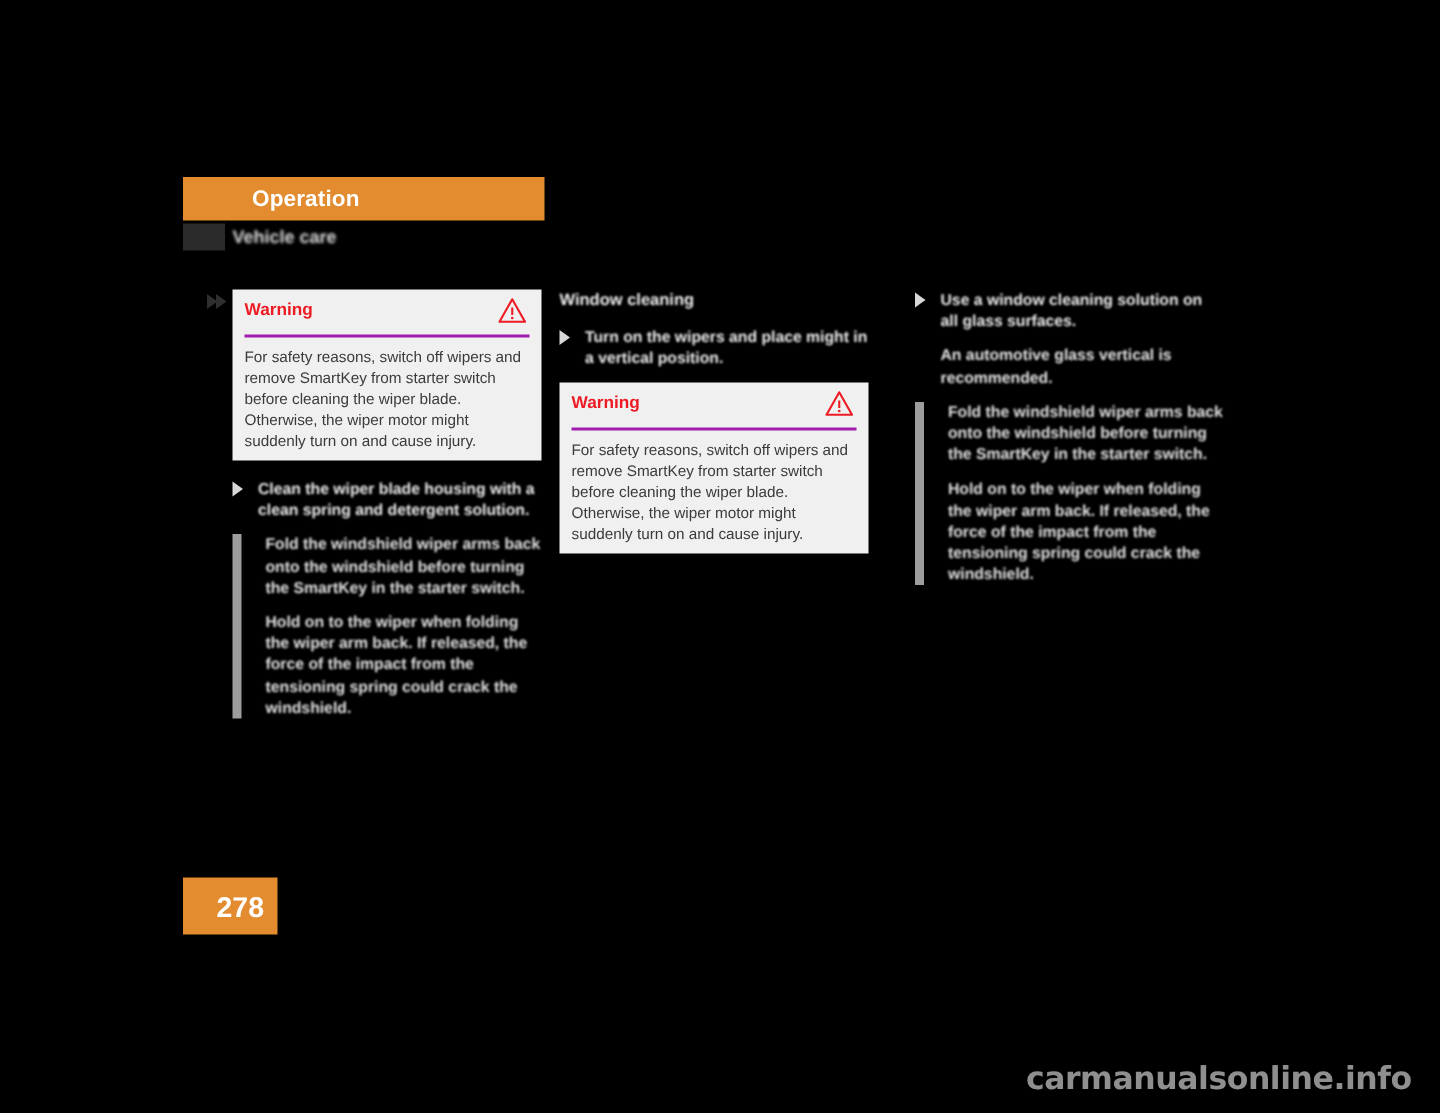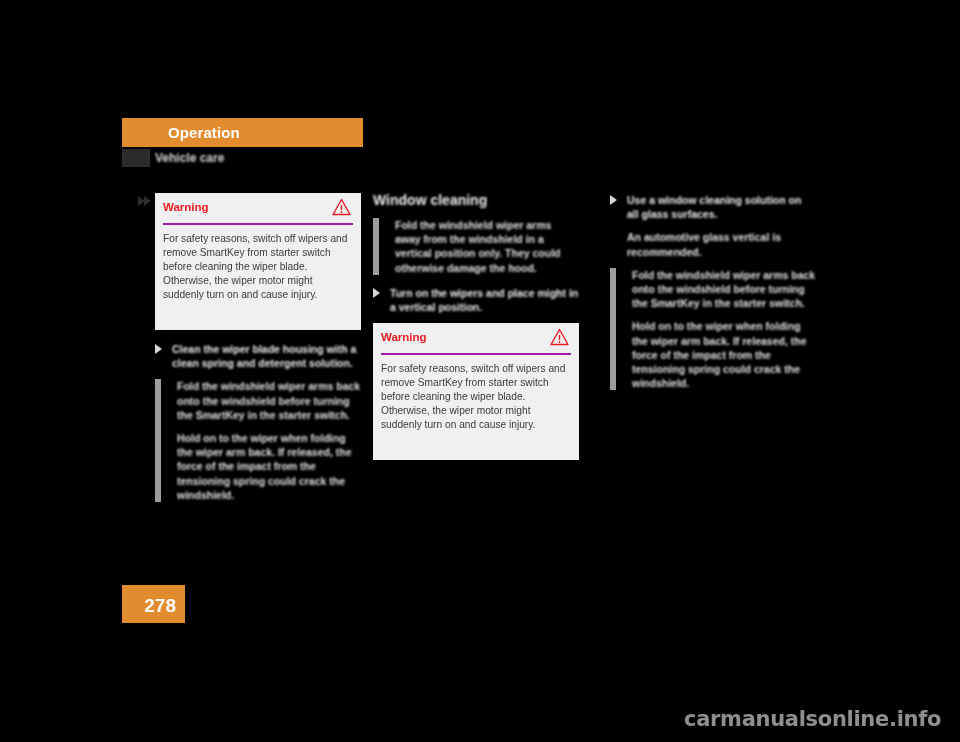--- a/index.html
+++ b/index.html
@@ -76,21 +76,21 @@
   
   .body-text {
     font-size: 10.5px;
     line-height: 14.2px;
     color: #e4e4e4;
     font-weight: bold;
     filter: blur(0.85px);
     margin: 0 0 9px 0;
   }
   .section-heading {
-    font-size: 14px;
+    font-size: 11px;
     line-height: 14px;
     font-weight: bold;
     color: #f0f0f0;
     filter: blur(0.85px);
     margin: 0 0 11px 0;
   }
 
   
   .bullet-row {
     position: relative;
@@ -166,21 +166,21 @@
     font-weight: bold;
   }
   .warning-icon {
     position: absolute;
     right: 2px;
     top: 5px;
     width: 19px;
     height: 18px;
   }
   .warning-body {
-    padding: 7px 8px 28px 8px;
+    padding: 7px 8px 5px 8px;
     font-size: 10.2px;
     line-height: 14px;
     color: #3b3b3b;
   }
 
   
   .note-box {
     position: relative;
     padding-left: 22px;
     margin-bottom: 11px;
@@ -282,25 +282,20 @@
       <p class="note-text">Fold the windshield wiper arms back onto the windshield before turning the SmartKey in the starter switch.</p>
       <p class="note-text">Hold on to the wiper when folding the wiper arm back. If released, the force of the impact from the tensioning spring could crack the windshield.</p>
     </div>
 
   </div>
 
   <div class="col col-mid">
 
     <div class="section-heading">Window cleaning</div>
 
-    <div class="note-box">
-      <span class="note-bar"></span>
-      <span class="note-square"></span>
-      <p class="note-text">Fold the windshield wiper arms away from the windshield in a vertical position only. They could otherwise damage the hood.</p>
-    </div>
 
     <div class="bullet-row">
       <span class="bullet-arrow"></span>
       <div class="bullet-text">Turn on the wipers and place might in a vertical position.</div>
     </div>
 
 
     <div class="warning-box">
       <div class="warning-head">
         <span class="warning-title">Warning</span>

